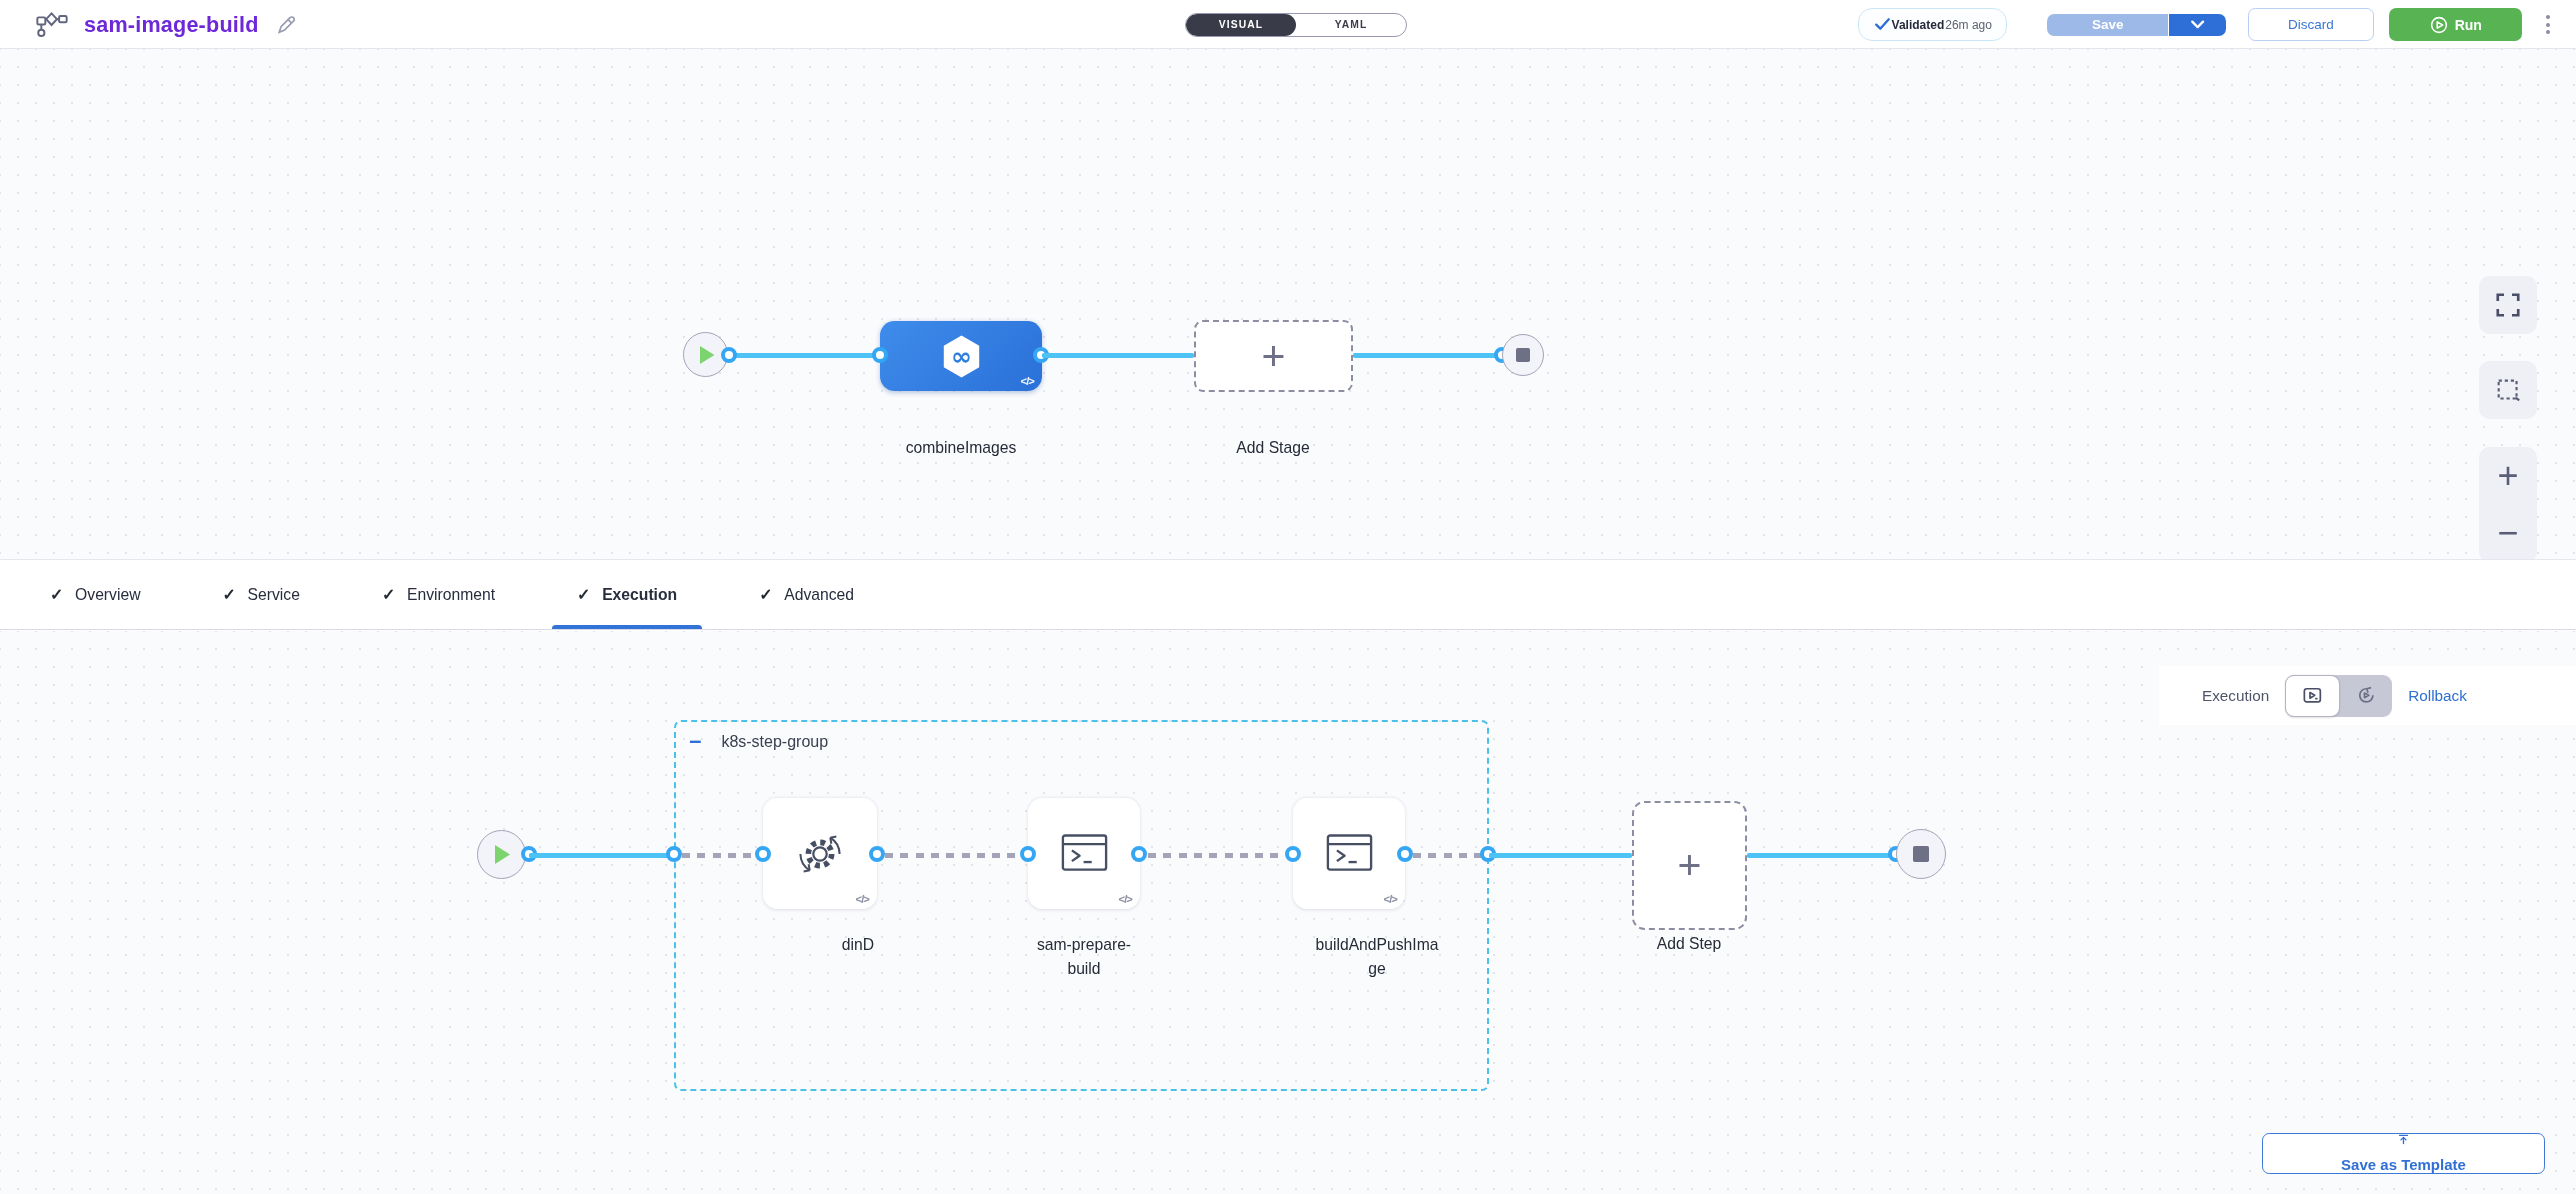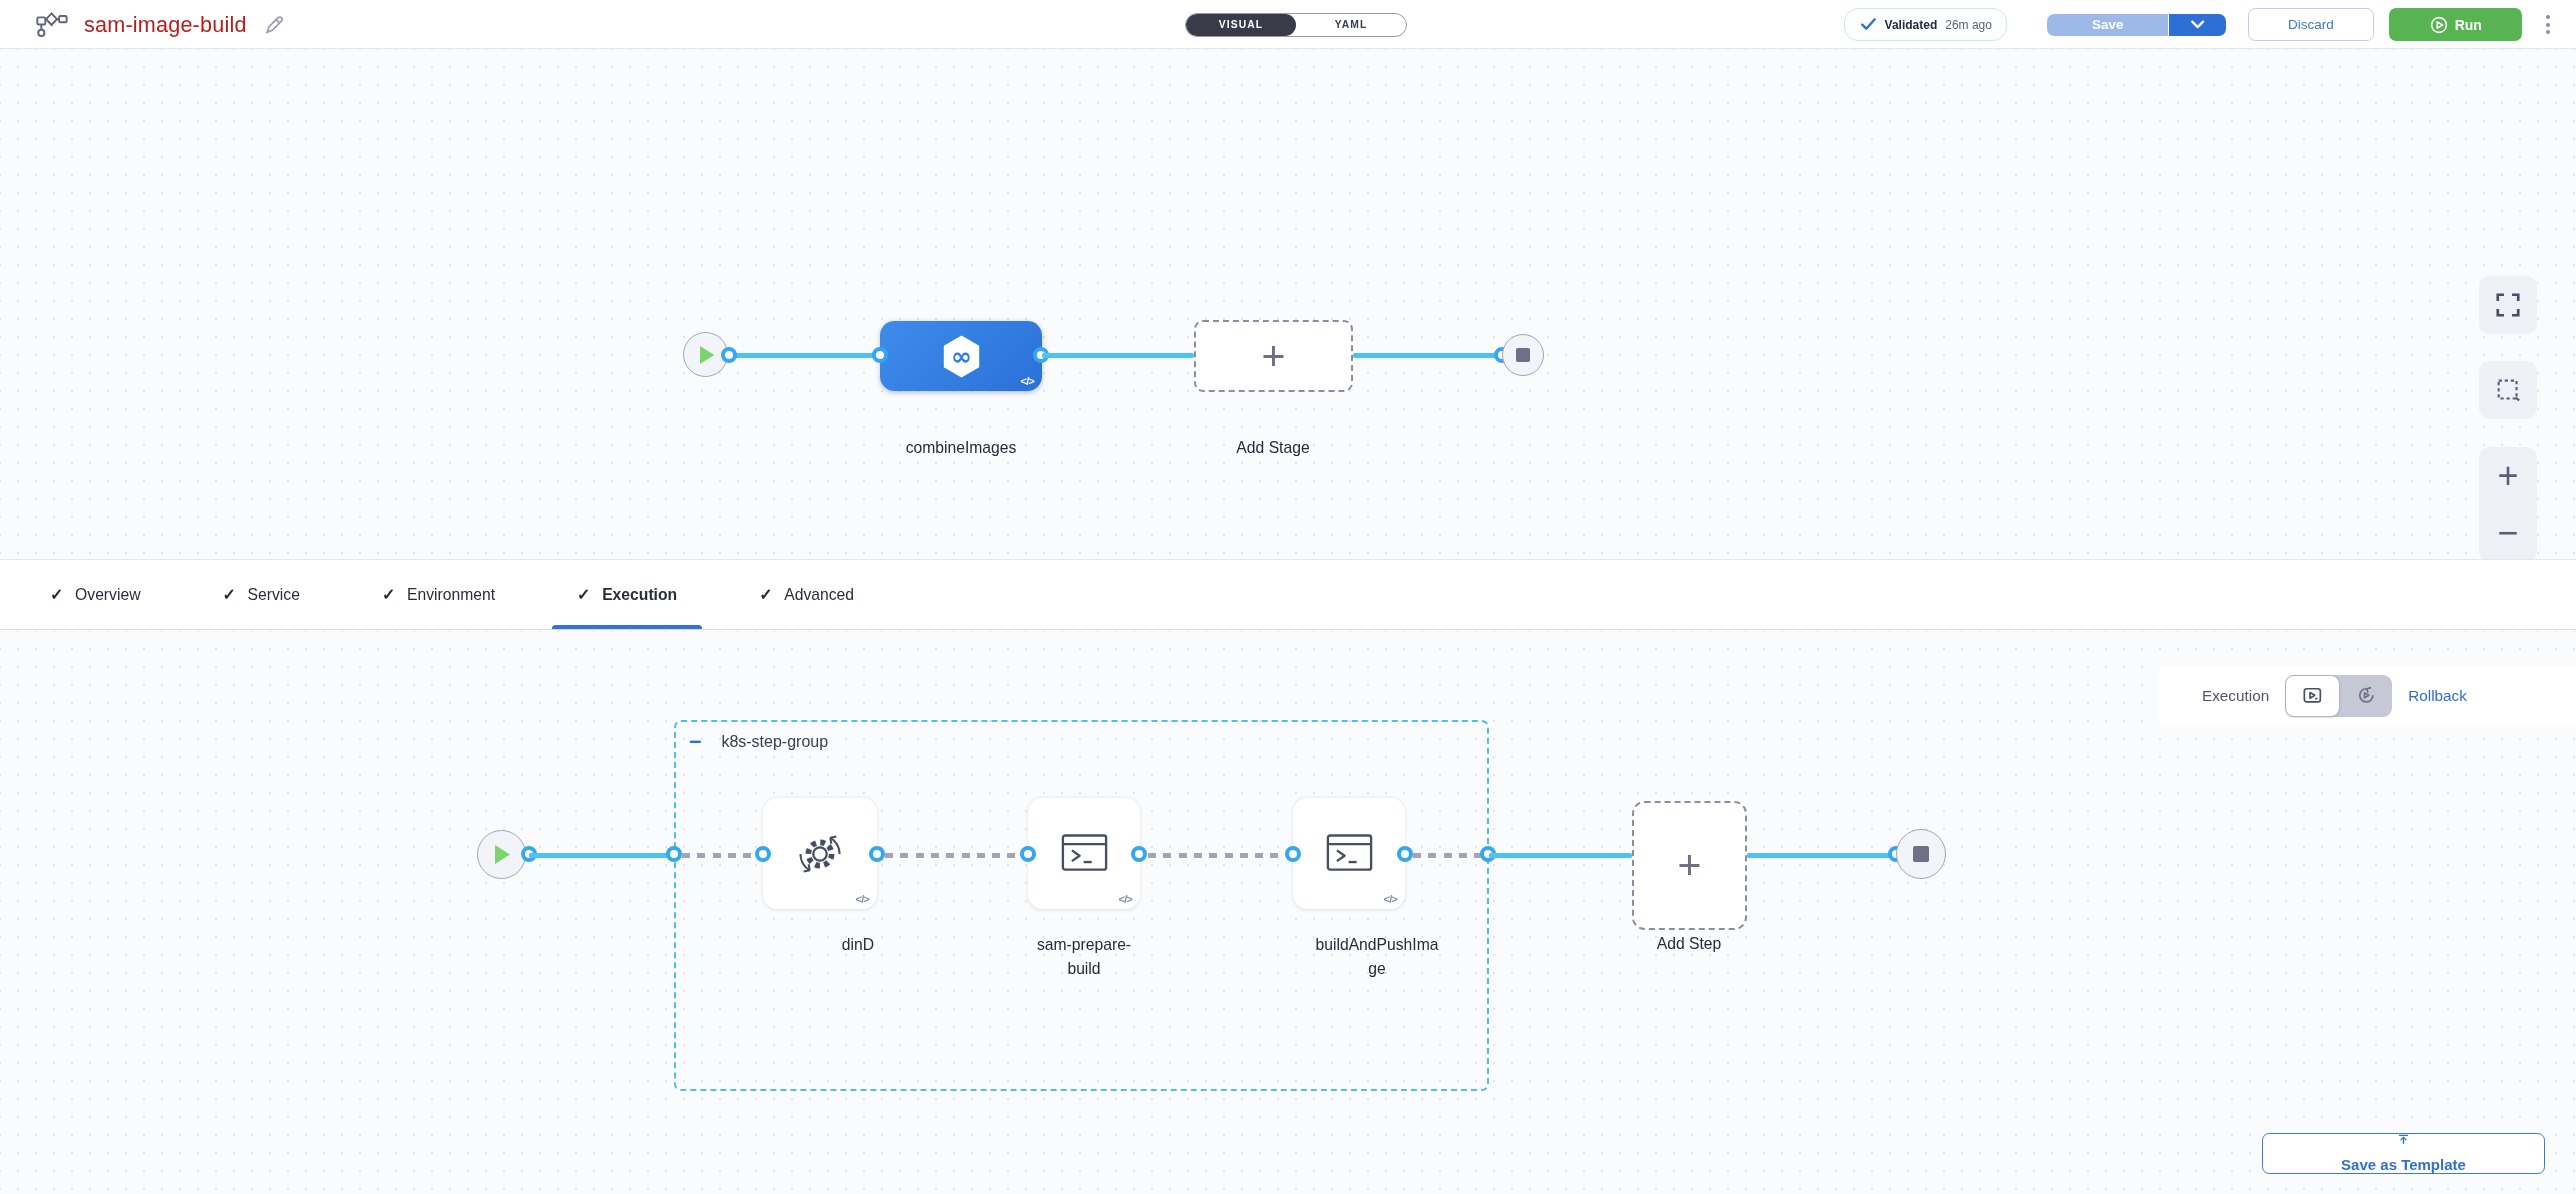--- a/index.html
+++ b/index.html
@@ -3,31 +3,31 @@
 <meta charset="utf-8">
 <style>
   * { margin:0; padding:0; box-sizing:border-box; }
   html,body { width:2576px; height:1194px; font-family:"Liberation Sans", sans-serif; background:#fff; }
   .page { position:relative; width:2576px; height:1194px; overflow:hidden; }
 
   
   .header { position:absolute; left:0; top:0; width:2576px; height:49px; background:#fff;
             border-bottom:0.9px solid #e4e5ec; z-index:5; }
   .hdr-left { position:absolute; left:36px; top:0; height:49px; display:flex; align-items:center; gap:16px; }
-  .page-title { font-size:21.6px; font-weight:400; color:#b91c1c; letter-spacing:0.2px; }
+  .page-title { font-size:21.6px; font-weight:700; color:#6d28d9; letter-spacing:0.2px; }
   .icon-btn { display:flex; align-items:center; justify-content:center; cursor:pointer; background:none; border:none; }
 
   .mode-toggle { position:absolute; left:1185px; top:12.6px; width:222px; height:24px; border:1.3px solid #9799b0;
                  border-radius:12.6px; background:#fff; display:flex; overflow:hidden; }
   .mode-seg { flex:1; display:flex; align-items:center; justify-content:center; font-size:10.3px; font-weight:700;
               letter-spacing:1.1px; color:#3a3b49; cursor:pointer; }
   .mode-seg.active { background:#3a3b49; color:#fff; border-radius:11.7px; }
 
   .hdr-right { position:absolute; right:16px; top:8px; height:33px; display:flex; align-items:center; }
-  .validated-badge { display:flex; align-items:center; gap:8px; height:33px; padding:0 14.4px; border:1.3px solid #c9e8f7;
+  .validated-badge { display:flex; align-items:center; gap:1px; height:33px; padding:0 14.4px; border:1.3px solid #c9e8f7;
                      border-radius:14px; background:#fdfeff; cursor:pointer; }
   .validated-label { font-size:12px; font-weight:700; color:#252b3a; }
   .validated-time { font-size:12px; color:#5c6270; }
   .save-split { display:flex; margin-left:40px; height:22px; border-radius:7.2px; overflow:hidden; }
   .save-main { width:121px; background:#9db9e7; color:#fff; font-size:13.5px; font-weight:600; border:none; cursor:pointer; }
   .save-caret { width:58px; background:#2d6fd6; border:none; border-left:1.8px solid #fff; cursor:pointer;
                 display:flex; align-items:center; justify-content:center; }
   .discard-btn { margin-left:21.6px; width:126px; height:33px; background:#fff; border:1.3px solid #b9cef2; border-radius:7.2px;
                  color:#3b76d3; font-size:13.5px; cursor:pointer; }
   .run-btn { margin-left:15.3px; width:133px; height:33px; background:#58b453; border:none; border-radius:7.2px; color:#fff;

